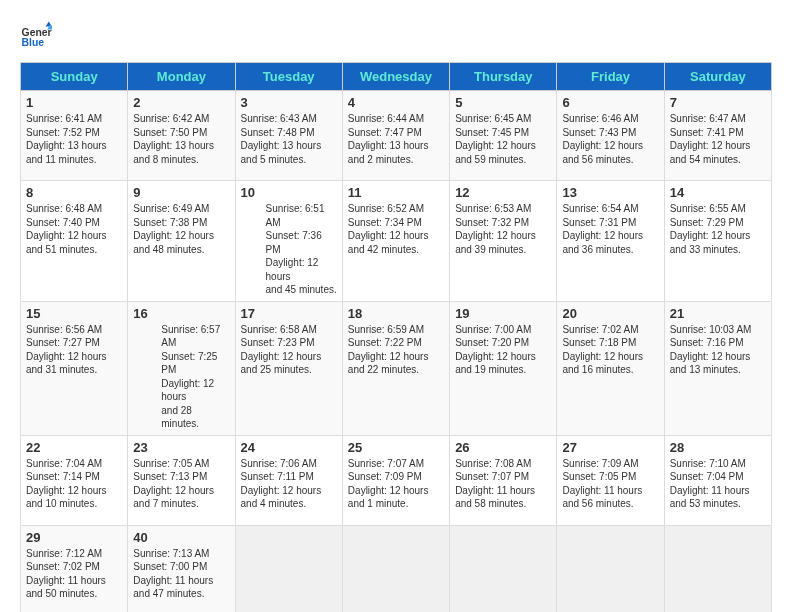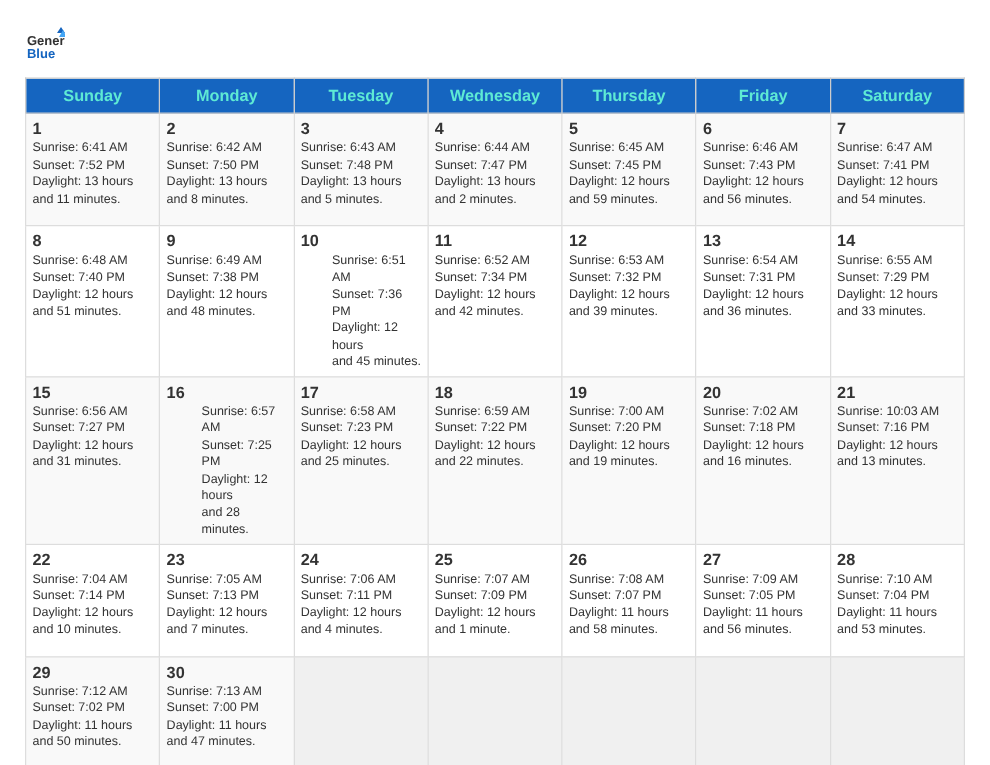--- a/index.html
+++ b/index.html
@@ -315,21 +315,21 @@
       </tr>
       <tr>
         <td>
           <span class="day-num">29</span>
           <div class="cell-content" style="white-space: pre-line;">Sunrise: 7:12 AM
 Sunset: 7:02 PM
 Daylight: 11 hours
 and 50 minutes.</div>
         </td>
         <td>
-          <span class="day-num">30</span>
+          <span class="day-num">40</span>
           <div class="cell-content" style="white-space: pre-line;">Sunrise: 7:13 AM
 Sunset: 7:00 PM
 Daylight: 11 hours
 and 47 minutes.</div>
         </td>
         <td class="empty"></td>
         <td class="empty"></td>
         <td class="empty"></td>
         <td class="empty"></td>
         <td class="empty"></td>

